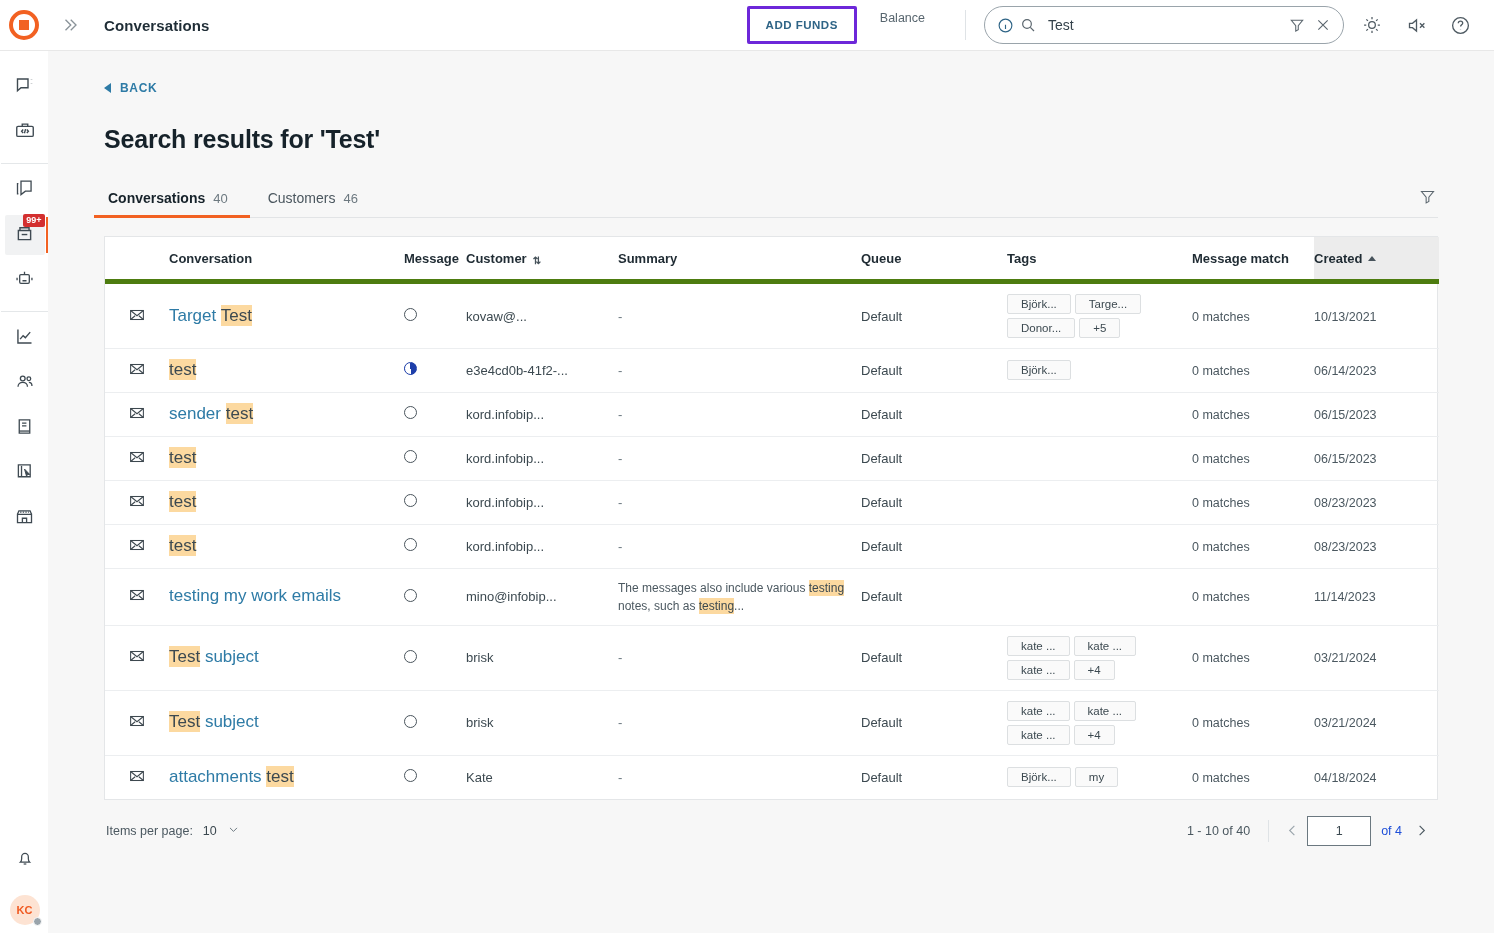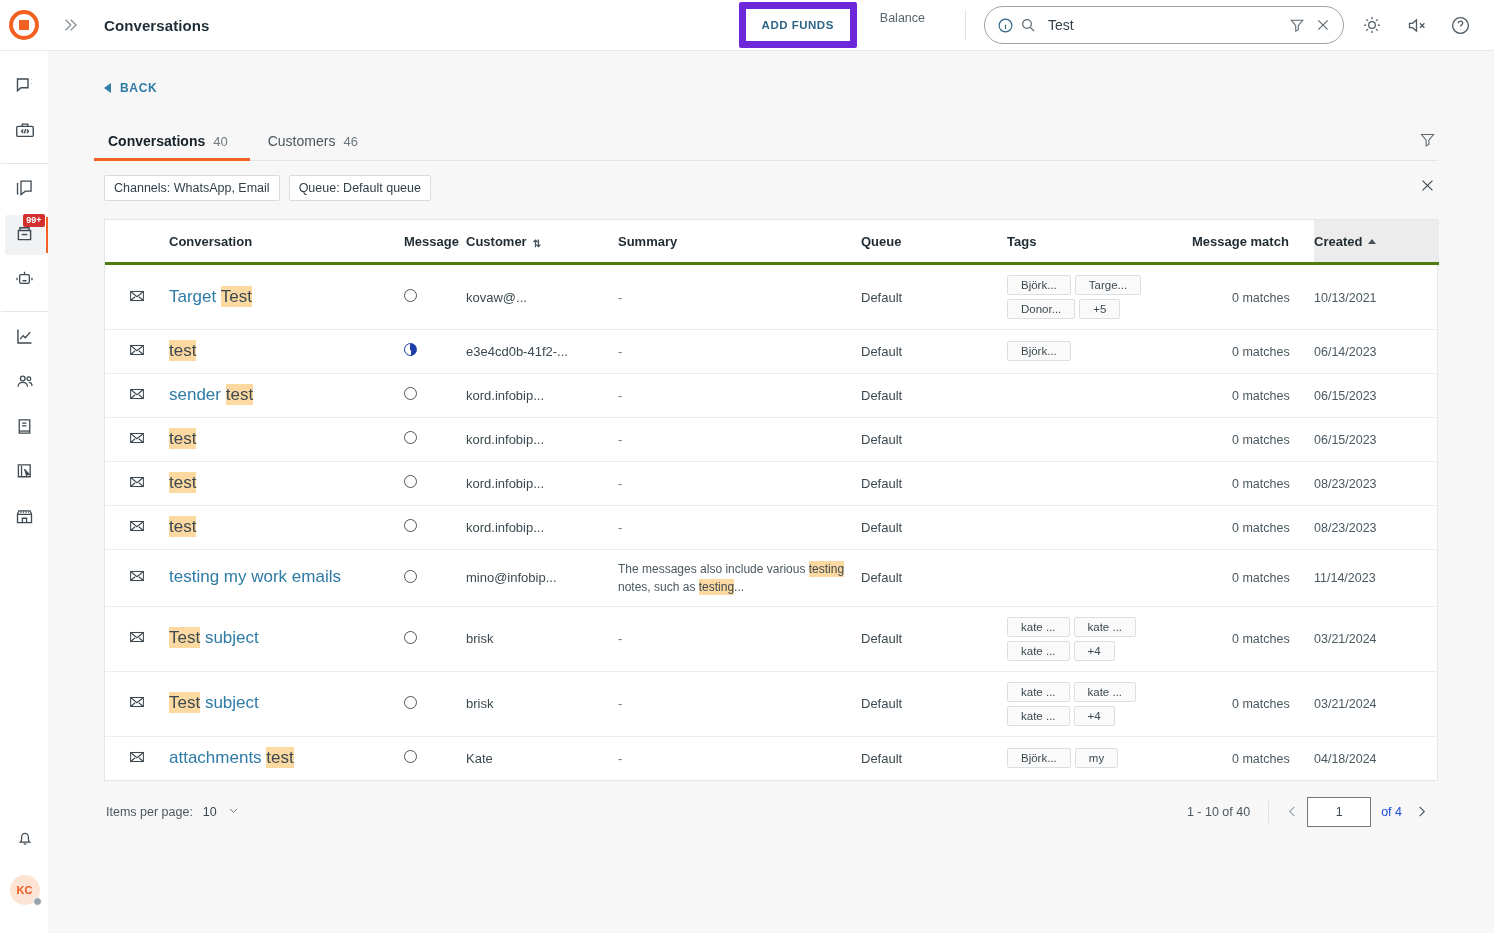--- a/index.html
+++ b/index.html
@@ -27,21 +27,21 @@
   .logo-mark i { width: 10px; height: 10px; background: #f26122; display: block; }
   .expand-btn {
     width: 44px; height: 51px; display: flex; align-items: center; justify-content: center;
     color: #8a9399; font-size: 18px; cursor: pointer;
   }
   .page-title-top {
     margin-left: 12px; font-size: 15px; font-weight: bold; color: #1f2d36; letter-spacing: .1px;
   }
   .topbar-spacer { flex: 1 1 auto; }
   .add-funds {
-    border: 7px solid #6d28d9; color: #2e6486; background: #fff;
+    border: 3px solid #6d28d9; color: #2e6486; background: #fff;
     font-size: 11.5px; font-weight: bold; letter-spacing: .5px;
     padding: 10px 16px; cursor: pointer; border-radius: 2px;
   }
   .balance-label { font-size: 12.5px; color: #57656e; margin-left: 23px; margin-bottom:15px; }
   .topbar-divider { width:1px; height:30px; background:#dfe3e6; margin: 0 18px 0 40px; }
   .search-box {
     width: 360px; height: 38px; border: 1px solid #9aa4ab; border-radius: 19px;
     display: flex; align-items: center; padding: 0 12px; background: #fff;
   }
   .search-box .info-ic { color:#2e6486; margin-right: 6px; display:flex; }
@@ -71,21 +71,21 @@
     color: #3f4a52; cursor: pointer; border-radius: 2px;
   }
   .rail-item.active { background: #f1f2f3; }
   .rail-item.active::after {
     content:""; position:absolute; right:-4px; top:2px; width:3px; height:36px; background:#f26122;
   }
   .rail-badge {
     position: absolute; top: -1px; right: 0px; background: #d32f2f; color: #fff;
     font-size: 9px; font-weight: bold; line-height: 1; padding: 2px 3px; border-radius: 2px;
   }
-  .rail-bottom { margin-top: auto; display:flex; flex-direction:column; align-items:center; padding-bottom: 28px; }
+  .rail-bottom { margin-top: auto; display:flex; flex-direction:column; align-items:center; padding-bottom: 8px; }
   .avatar {
     position: relative; width: 30px; height: 30px; border-radius: 50%;
     background: #fde3d3; color: #f05a22; font-size: 11px; font-weight: bold;
     display:flex; align-items:center; justify-content:center; cursor:pointer; margin-top: 12px;
   }
   .avatar .dot {
     position:absolute; right:-2px; bottom:-1px; width:9px; height:9px; border-radius:50%;
     background:#9aa4ab; border:1.5px solid #fff;
   }
 
@@ -115,21 +115,21 @@
     background:#fff; border:1px solid #d8dcdf; border-radius:2px; font-size:12.5px;
     color:#32404a; padding: 5px 9px; margin-right: 9px; cursor:pointer;
   }
   .chips-clear { position:absolute; right:2px; top:2px; color:#3d484f; cursor:pointer; }
 
   
   .table-wrap { margin-top: 18px; background:#fff; border:1px solid #e4e6e8; }
   table { width: 1334px; border-collapse: collapse; table-layout: fixed; }
   thead th {
     text-align: left; font-size: 13px; font-weight: bold; color:#1f2b33;
-    padding: 14px 0 13px 0; border-bottom: 3px solid #4d7c0f; background:#fff;
+    padding: 14px 0 13px 0; border-bottom: 5px solid #4d7c0f; background:#fff;
     vertical-align: middle;
   }
   th.sorted { background:#ececec; }
   .sort-updown { display:inline-block; margin-left:6px; position:relative; top:1px; color:#47535b; font-size:10px; letter-spacing:-1px;}
   .sort-asc { display:inline-block; margin-left:6px; width:0;height:0;border-left:4px solid transparent;border-right:4px solid transparent;border-bottom:5px solid #47535b; position:relative; top:-2px;}
   tbody td { font-size: 13px; color:#3c4950; border-bottom: 1px solid #eceef0; padding: 10px 0; vertical-align: middle; }
   tbody tr:last-child td { border-bottom: none; }
   .c-icon { width: 64px; text-align:center; }
   .c-conv { width: 235px; }
   .c-status { width: 62px; }
@@ -149,21 +149,21 @@
     width:13px;height:13px;border-radius:50%; display:inline-block;
     background: conic-gradient(#1e3faa 0deg 180deg, #fff 180deg 360deg);
     border:1.6px solid #1e3faa;
   }
   .tagwrap { display:flex; flex-wrap:wrap; gap:4px; max-width:150px; }
   .tag {
     border:1px solid #dcdfe1; background:#fafafa; color:#3c4950; font-size:11.5px;
     padding:3px 13px; border-radius:2px; white-space:nowrap; cursor:pointer;
   }
   .muted-dash { color:#6b7880; }
-  .match-txt { color:#4b5860; font-size:12.5px;margin-left:40px; }
+  .match-txt { color:#4b5860; font-size:12.5px; }
   .created-txt { color:#4b5860; font-size:12.5px; }
 
   
   .tfoot {
     display:flex; align-items:center; margin-top: 0; padding: 16px 2px 0 2px; width:1334px;
   }
   .ipp { display:flex; align-items:center; gap:10px; font-size:12.5px; color:#4b5860;justify-content:center; }
   .ipp .val { color:#3c4950; }
   .ipp .chev { color:#6b7880; cursor:pointer; font-size:11px; }
   .foot-spacer { flex:1; }
@@ -357,46 +357,38 @@
 </div>
 
 <div class="main">
   <div class="content">
 
     <div class="back-link">
       <span class="back-caret"></span>
       <span>BACK</span>
     </div>
 
+    <h1 class="page-heading">Search results for 'Test'</h1>
 
     <div class="tabs-row">
       <div class="tab active">
         <span class="t-label">Conversations</span>
         <span class="t-count">40</span>
       </div>
       <div class="tab">
         <span class="t-label">Customers</span>
         <span class="t-count">46</span>
       </div>
       <span class="tabs-filter-ic">
         <svg width="17" height="17" viewBox="0 0 24 24" fill="none" stroke="currentColor" stroke-width="1.5">
             <path d="M3.5 5h17l-6.6 8v6l-3.8 2v-8z"></path>
           </svg>
       </span>
     </div>
 
-    <div class="chips-row">
-      <div class="chip">Channels: WhatsApp, Email</div>
-      <div class="chip">Queue: Default queue</div>
-      <span class="chips-clear">
-        <svg width="17" height="17" viewBox="0 0 24 24" fill="none" stroke="currentColor" stroke-width="1.6">
-            <path d="M5 5l14 14M19 5L5 19"></path>
-          </svg>
-      </span>
-    </div>
 
     <div class="table-wrap">
       <table>
         <thead>
           <tr>
             <th class="c-icon"></th>
             <th class="c-conv">Conversation</th>
             <th class="c-status">Message</th>
             <th class="c-cust">
               <span>Customer</span><span class="sort-updown">⇅</span>

